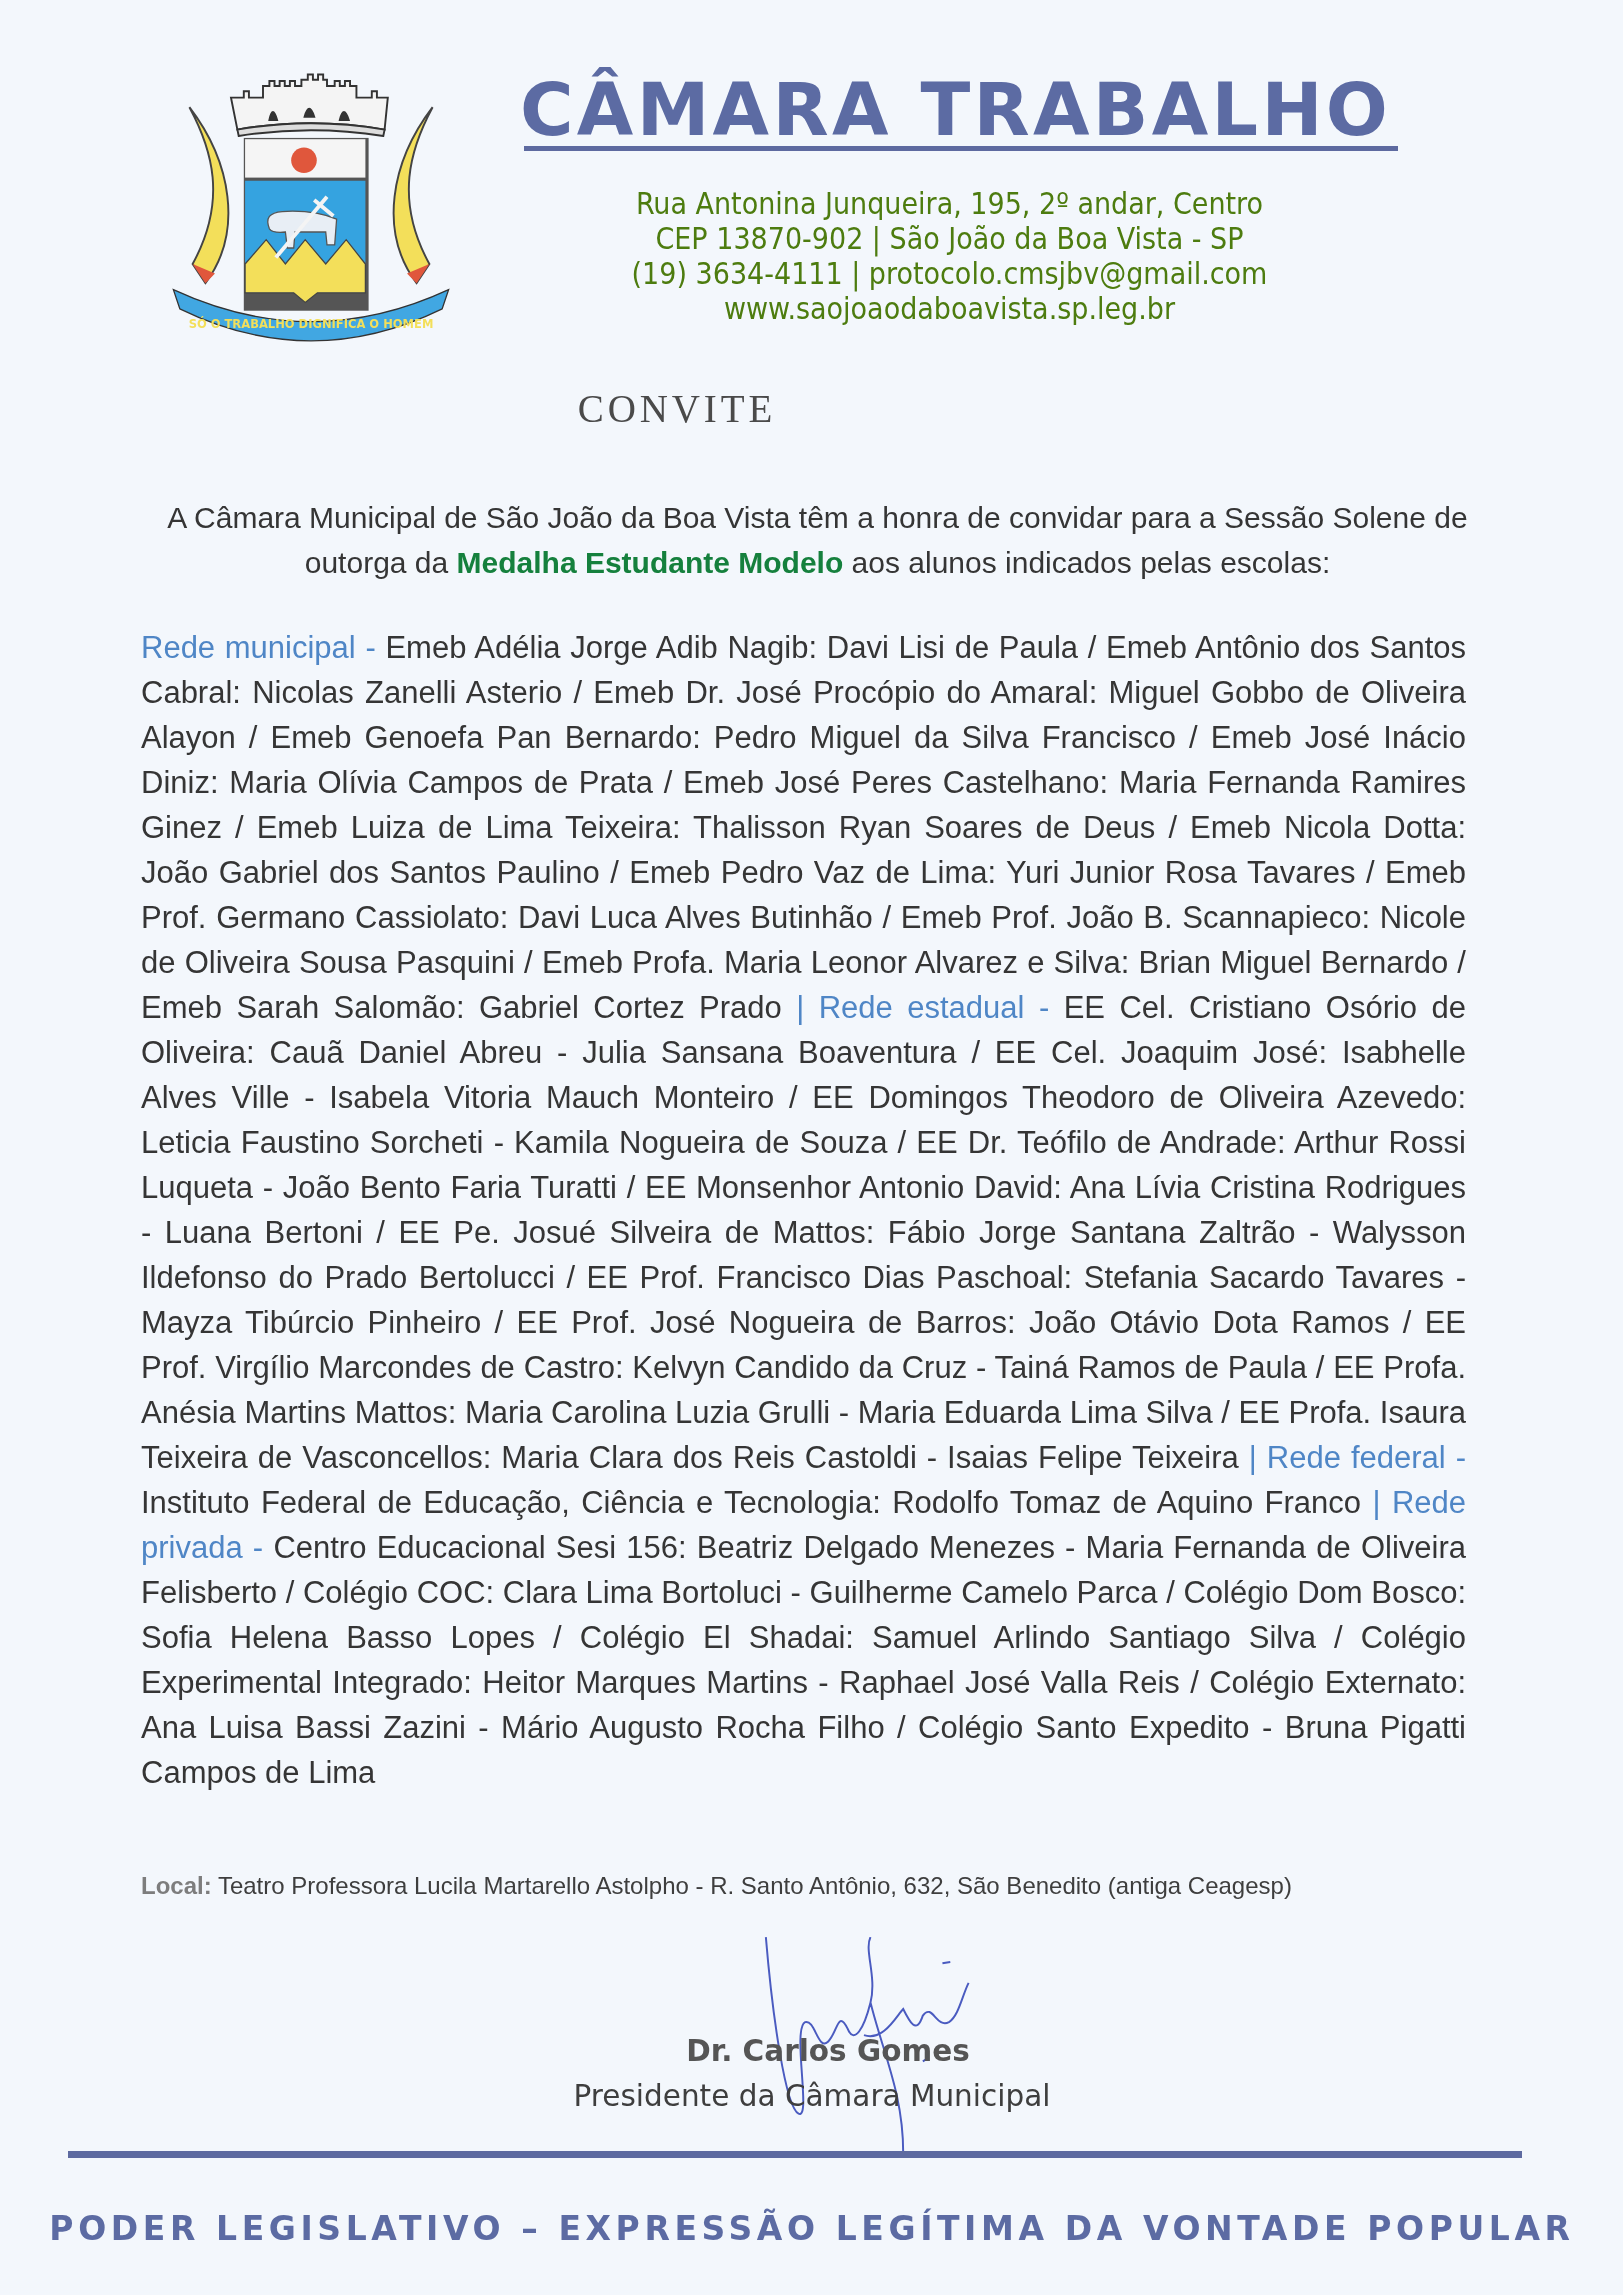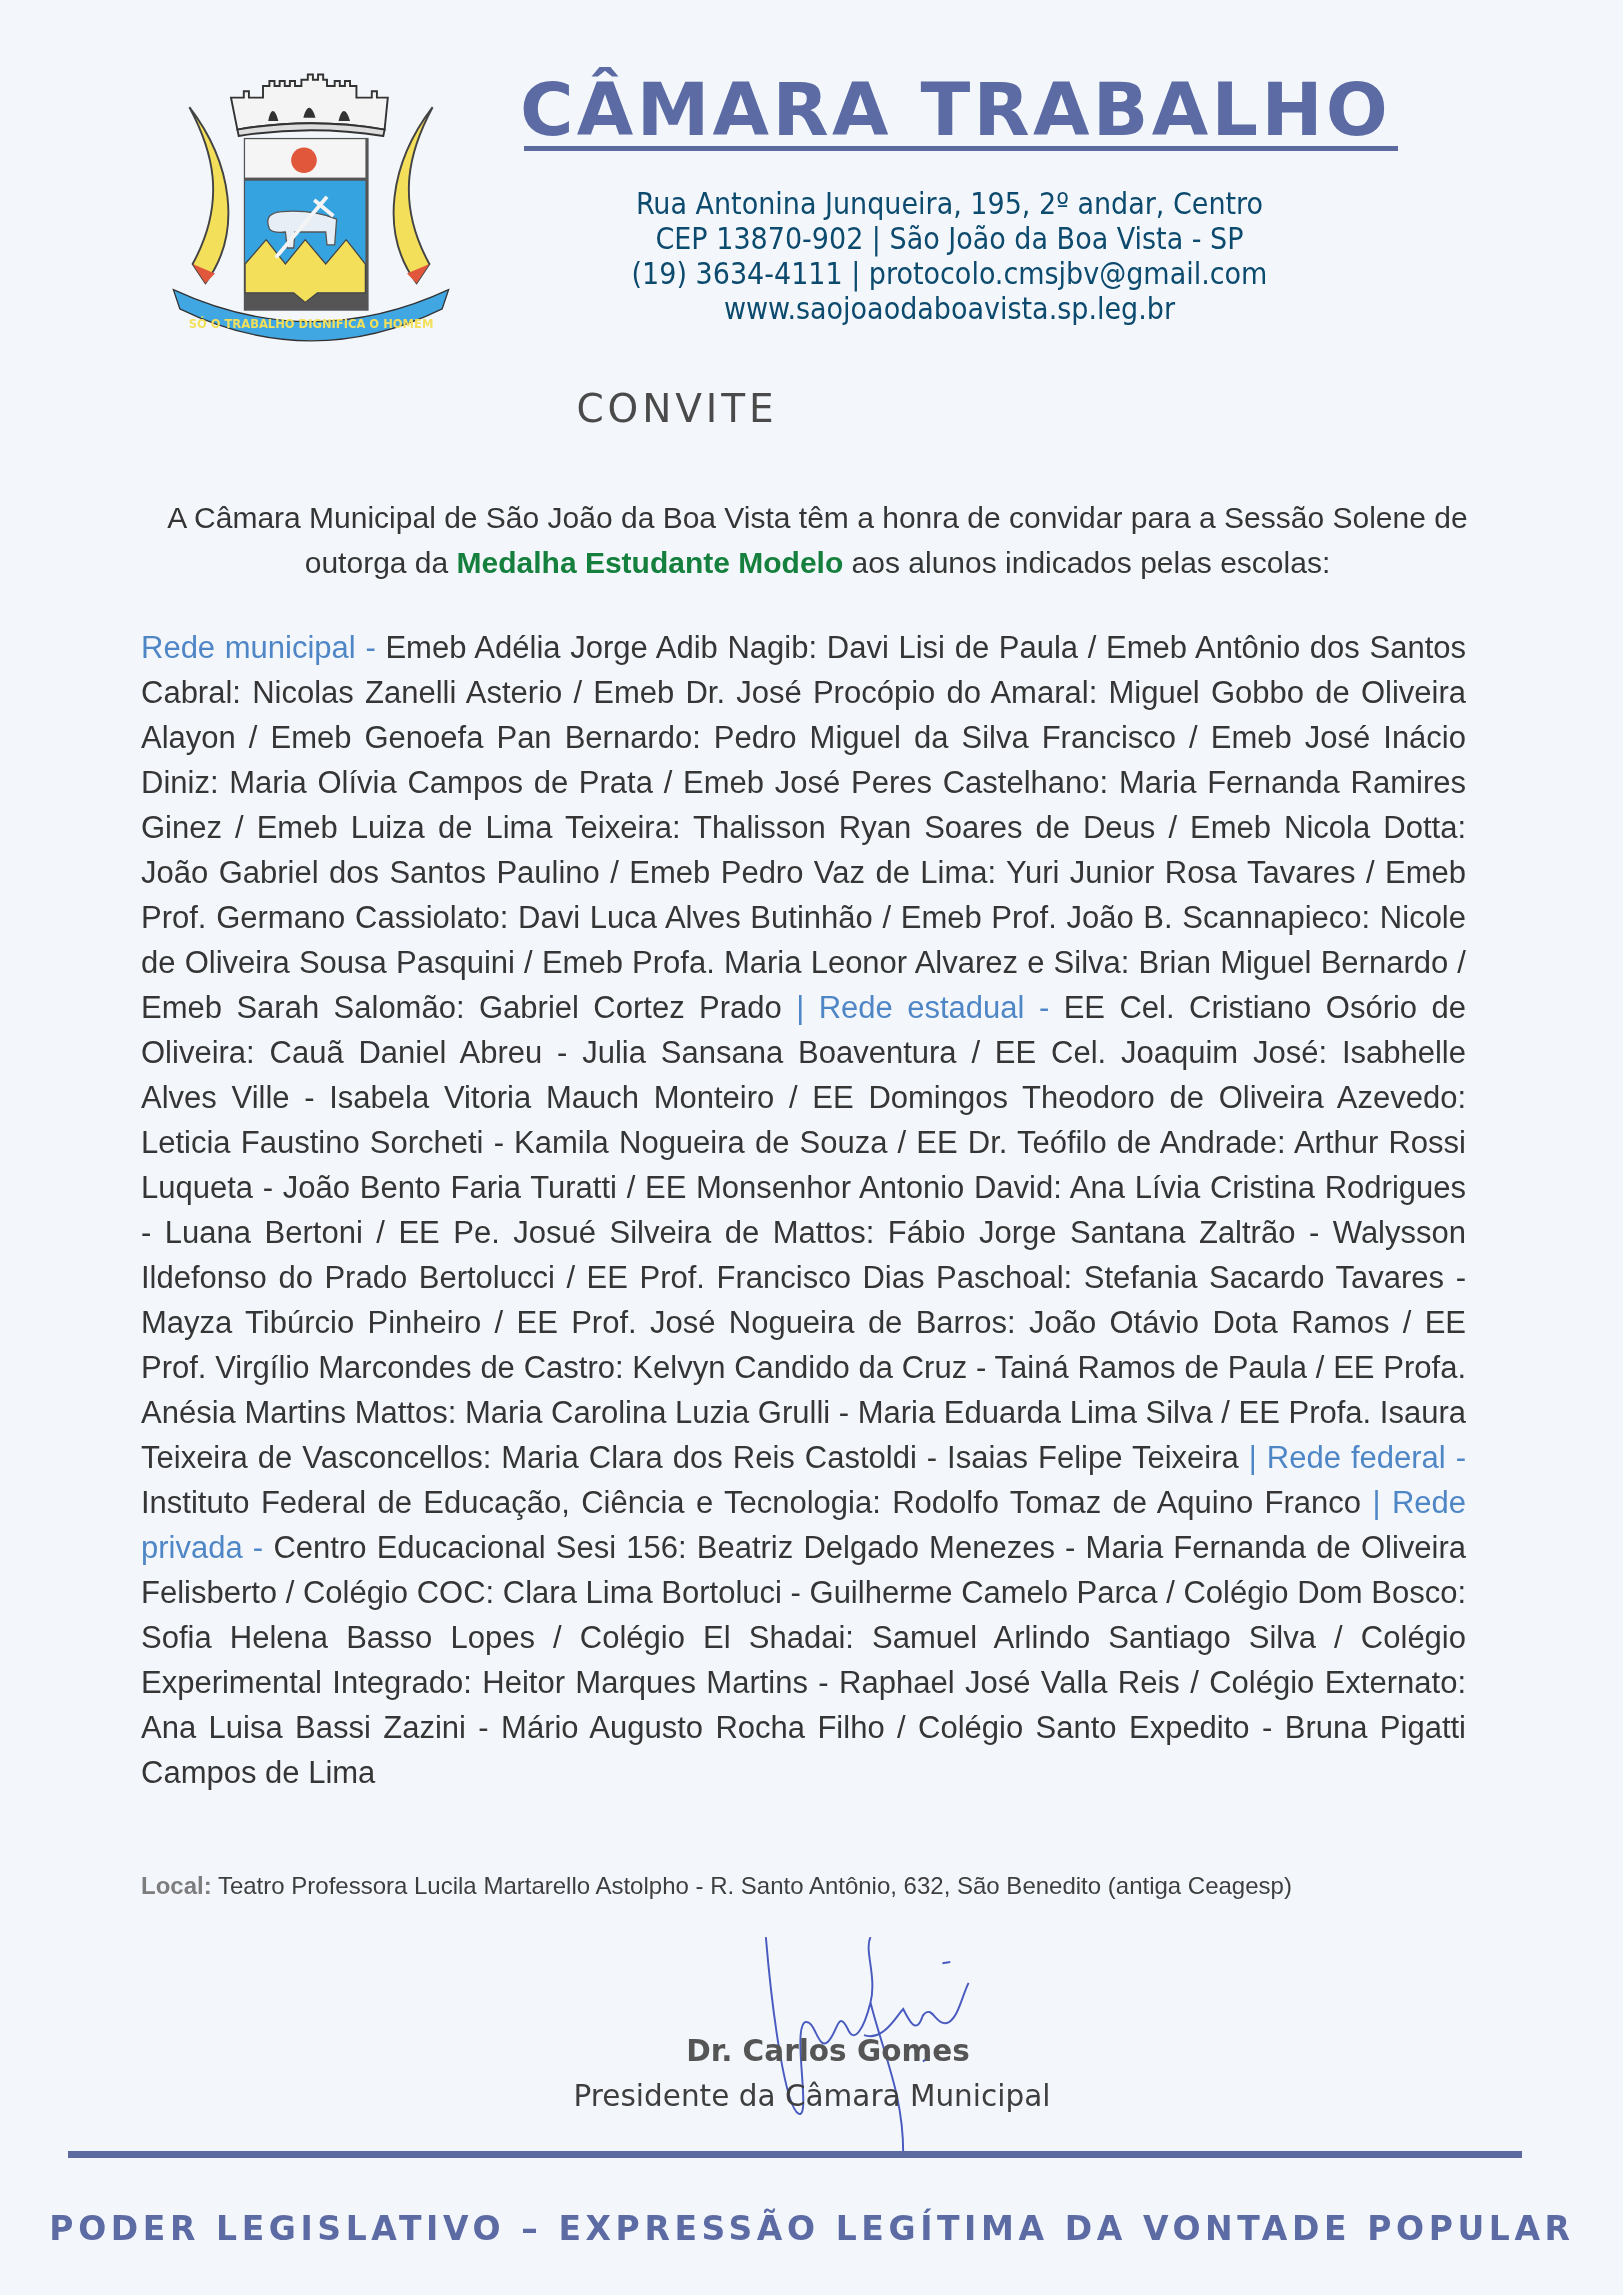--- a/index.html
+++ b/index.html
@@ -19,27 +19,27 @@
     font-family: "DejaVu Sans", sans-serif;
     font-weight: bold; font-size: 73px; letter-spacing: 3.3px;
     color: #5c6ba3; line-height: 77px; white-space: nowrap;
   }
   .title-rule {
     position: absolute; left: 524px; top: 146px; width: 874px; height: 4.6px;
     background: #5d6aa0;
   }
   .address {
     position: absolute; left: 511px; top: 186px; width: 877px;
-    text-align: center; color: #0c4a6e; font-size: 30px; line-height: 35px;
+    text-align: center; color: #4d7c0f; font-size: 30px; line-height: 35px;
     font-family: "DejaVu Sans", sans-serif; font-stretch: condensed;
   }
   .address div { white-space: nowrap; }
   .heading {
     position: absolute; left: 0; width: 1354px; top: 386px;
-    text-align: center; font-size: 39px; letter-spacing: 3.9px; color: #4a4a4a;
+    text-align: center; font-size: 39px; letter-spacing: 3.9px; color: #4a4a4a; font-family: Liberation Serif, serif;
   }
   .intro {
     position: absolute; left: 137px; top: 495px; width: 1361px;
     text-align: center; font-size: 30px; line-height: 45px; color: #353535;
     font-family: "Liberation Sans", sans-serif;
   }
   .highlight { color: #15803d; font-weight: bold; }
   .body-text {
     position: absolute; left: 141px; top: 625px; width: 1325px;
     font-family: "Liberation Sans", sans-serif;

